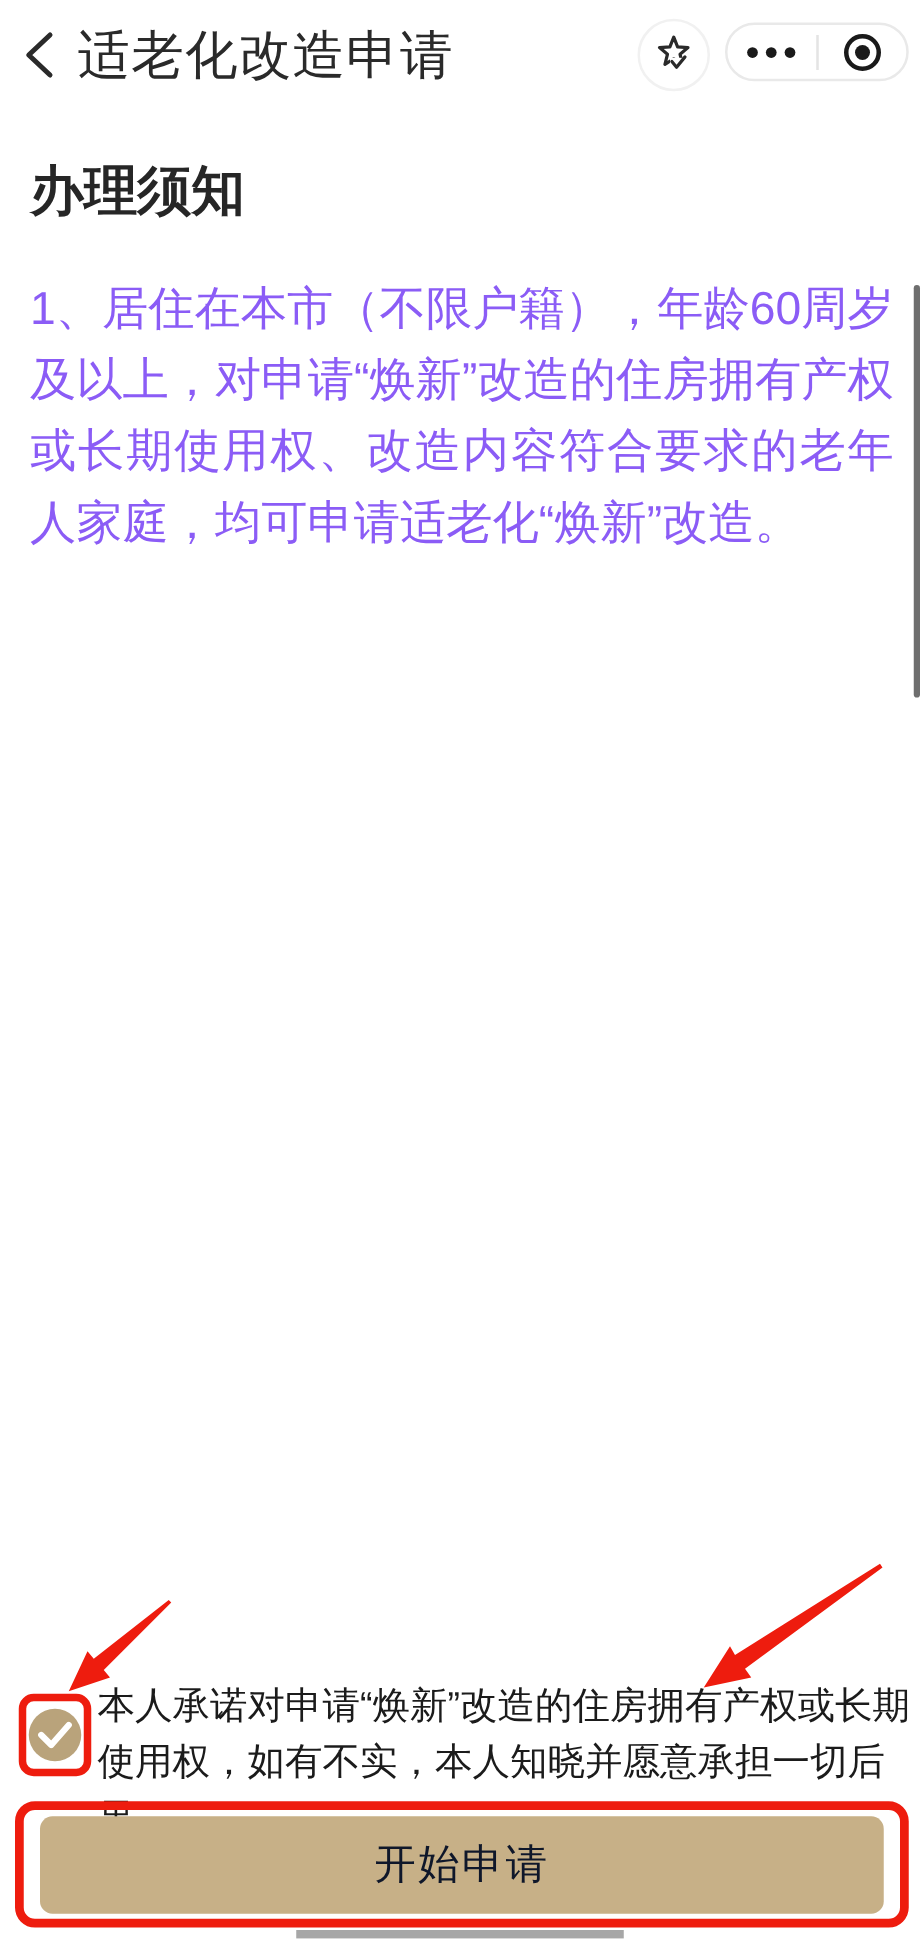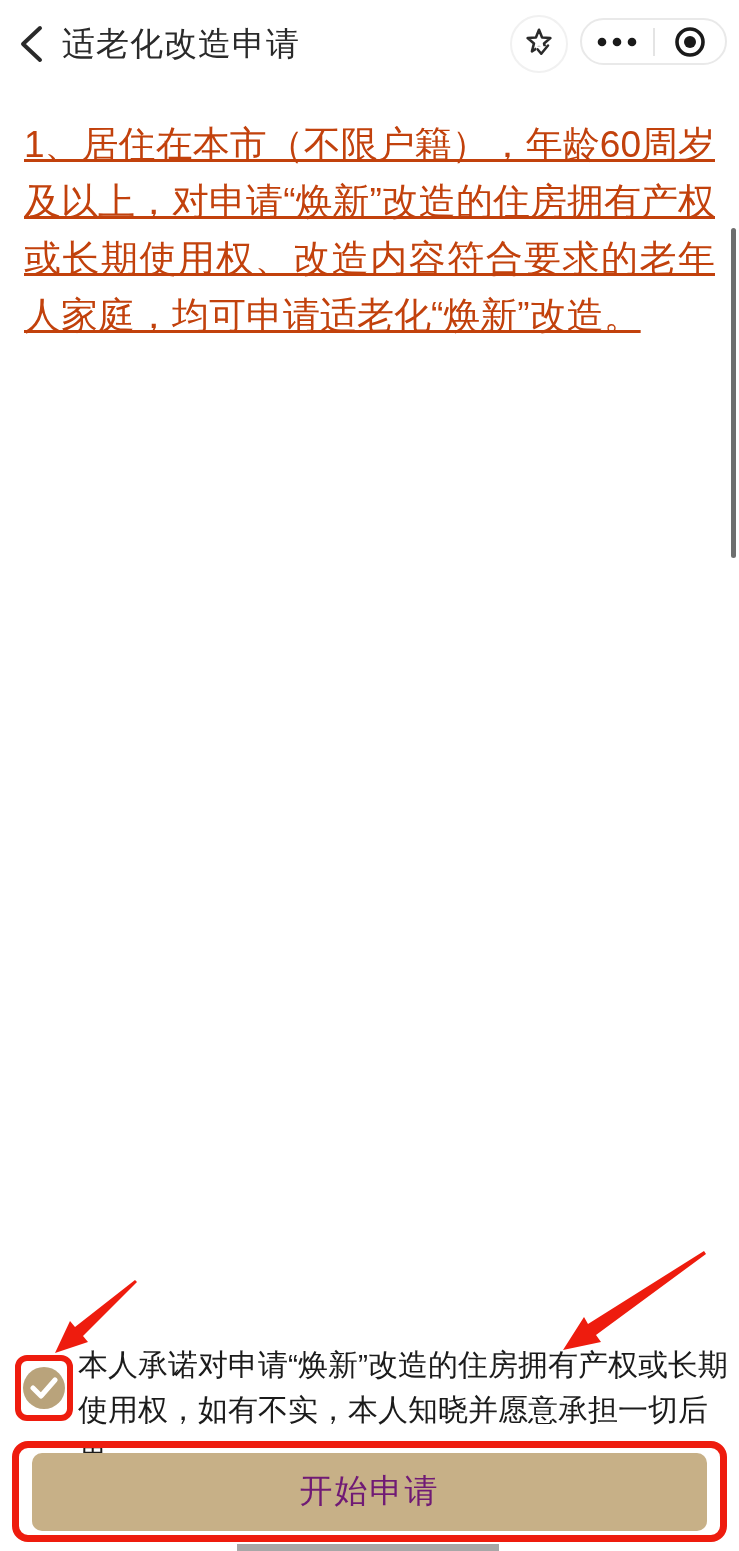--- a/index.html
+++ b/index.html
@@ -10,39 +10,39 @@
     --nav-ink:#2a2a2a;
   }
   *{box-sizing:border-box;margin:0;padding:0;}
   html,body{background:#ffffff;}
   body{font-family:"Liberation Sans","DejaVu Sans",sans-serif;color:var(--ink);}
   .page{position:relative;width:739px;height:1551px;background:#ffffff;overflow:hidden;margin:0 auto;}
 
   
   .navbar{position:absolute;top:0;left:0;right:0;height:88px;background:#ffffff;z-index:3;}
   .back-btn{position:absolute;left:8px;top:18px;width:48px;height:52px;display:flex;align-items:center;justify-content:center;cursor:pointer;background:none;border:none;}
-  .nav-title{position:absolute;left:62px;top:0;height:88px;display:flex;align-items:center;font-size:33px;font-weight:500;color:var(--nav-ink);letter-spacing:1px;}
+  .nav-title{position:absolute;left:62px;top:0;height:88px;display:flex;align-items:center;font-size:42px;font-weight:500;color:var(--nav-ink);letter-spacing:1px;}
   .fav-btn{position:absolute;left:510px;top:15px;width:58px;height:58px;border-radius:50%;background:#ffffff;border:2px solid #f1f1f1;display:flex;align-items:center;justify-content:center;cursor:pointer;}
   .capsule{position:absolute;left:580px;top:18px;width:147px;height:47px;border:2px solid #e9e9e9;border-radius:24px;background:#ffffff;display:flex;align-items:center;}
   .capsule-half{flex:1;height:100%;display:flex;align-items:center;justify-content:center;cursor:pointer;background:none;border:none;}
   .capsule-divider{width:2px;height:28px;background:#e4e4e4;}
 
   
   .content{position:absolute;top:88px;left:0;right:0;padding:0 24px;z-index:1;}
   .notice-heading{margin-top:38px;font-size:43px;line-height:54px;font-weight:600;color:#262626;}
-  .notice-p{margin-top:28px;font-size:37px;line-height:57px;color:#c2410c;text-align:justify;text-decoration:underline;}
+  .notice-p{margin-top:38px;font-size:37px;line-height:57px;color:#8b5cf6;text-align:justify;}
 
   
   .checkbox-anno{position:absolute;left:15px;top:1355px;width:58px;height:66px;border:6px solid var(--red);border-radius:12px;display:flex;align-items:center;justify-content:center;z-index:4;background:transparent;}
   .checkbox{width:42px;height:42px;border-radius:50%;background:var(--khaki-check);display:flex;align-items:center;justify-content:center;cursor:pointer;border:none;}
   .agreement-text{position:absolute;left:78px;top:1342px;width:652px;font-size:30px;line-height:45px;color:#1b1b1b;z-index:2;}
 
   
   .submit-anno{position:absolute;left:12px;top:1441px;width:715px;height:101px;border:7px solid var(--red);border-radius:16px;display:flex;align-items:center;justify-content:center;z-index:4;background:transparent;}
-  .submit-btn{width:calc(100% - 26px);height:78px;background:var(--khaki);border:none;border-radius:10px;color:#701a75;font-size:33px;font-family:inherit;letter-spacing:2px;cursor:pointer;display:flex;align-items:center;justify-content:center;}
+  .submit-btn{width:calc(100% - 26px);height:78px;background:var(--khaki);border:none;border-radius:10px;color:#0f172a;font-size:33px;font-family:inherit;letter-spacing:2px;cursor:pointer;display:flex;align-items:center;justify-content:center;}
 
   
   .arrows-overlay{position:absolute;left:0;top:0;width:739px;height:1551px;pointer-events:none;z-index:5;}
   .scrollbar-thumb{position:absolute;right:3px;top:228px;width:5px;height:330px;border-radius:3px;background:#4a4a4a;opacity:.8;z-index:6;}
   .home-indicator{position:absolute;left:237px;bottom:0;width:262px;height:7px;background:#a7a7a7;z-index:3;}
 
   svg{display:block;}
 </style>
 </head>
 <body>
@@ -86,20 +86,21 @@
           <svg width="34" height="34" viewBox="0 0 34 34">
             <circle cx="17" cy="17" r="13" fill="none" stroke="#1a1a1a" stroke-width="3.6"></circle>
             <circle cx="17" cy="17" r="6" fill="#1a1a1a"></circle>
           </svg>
         </span>
       </button>
     </div>
   </header>
 
   <main class="content">
+    <h1 class="notice-heading">办理须知</h1>
     <p class="notice-p">1、居住在本市（不限户籍），年龄60周岁及以上，对申请“焕新”改造的住房拥有产权或长期使用权、改造内容符合要求的老年人家庭，均可申请适老化“焕新”改造。</p>
   </main>
 
   <div class="checkbox-anno">
     <button class="checkbox" aria-checked="true">
       <span>
         <svg width="28" height="22" viewBox="0 0 28 22">
           <polyline points="3,11 11,19 25,3" fill="none" stroke="#ffffff" stroke-width="5" stroke-linecap="round" stroke-linejoin="round"></polyline>
         </svg>
       </span>

